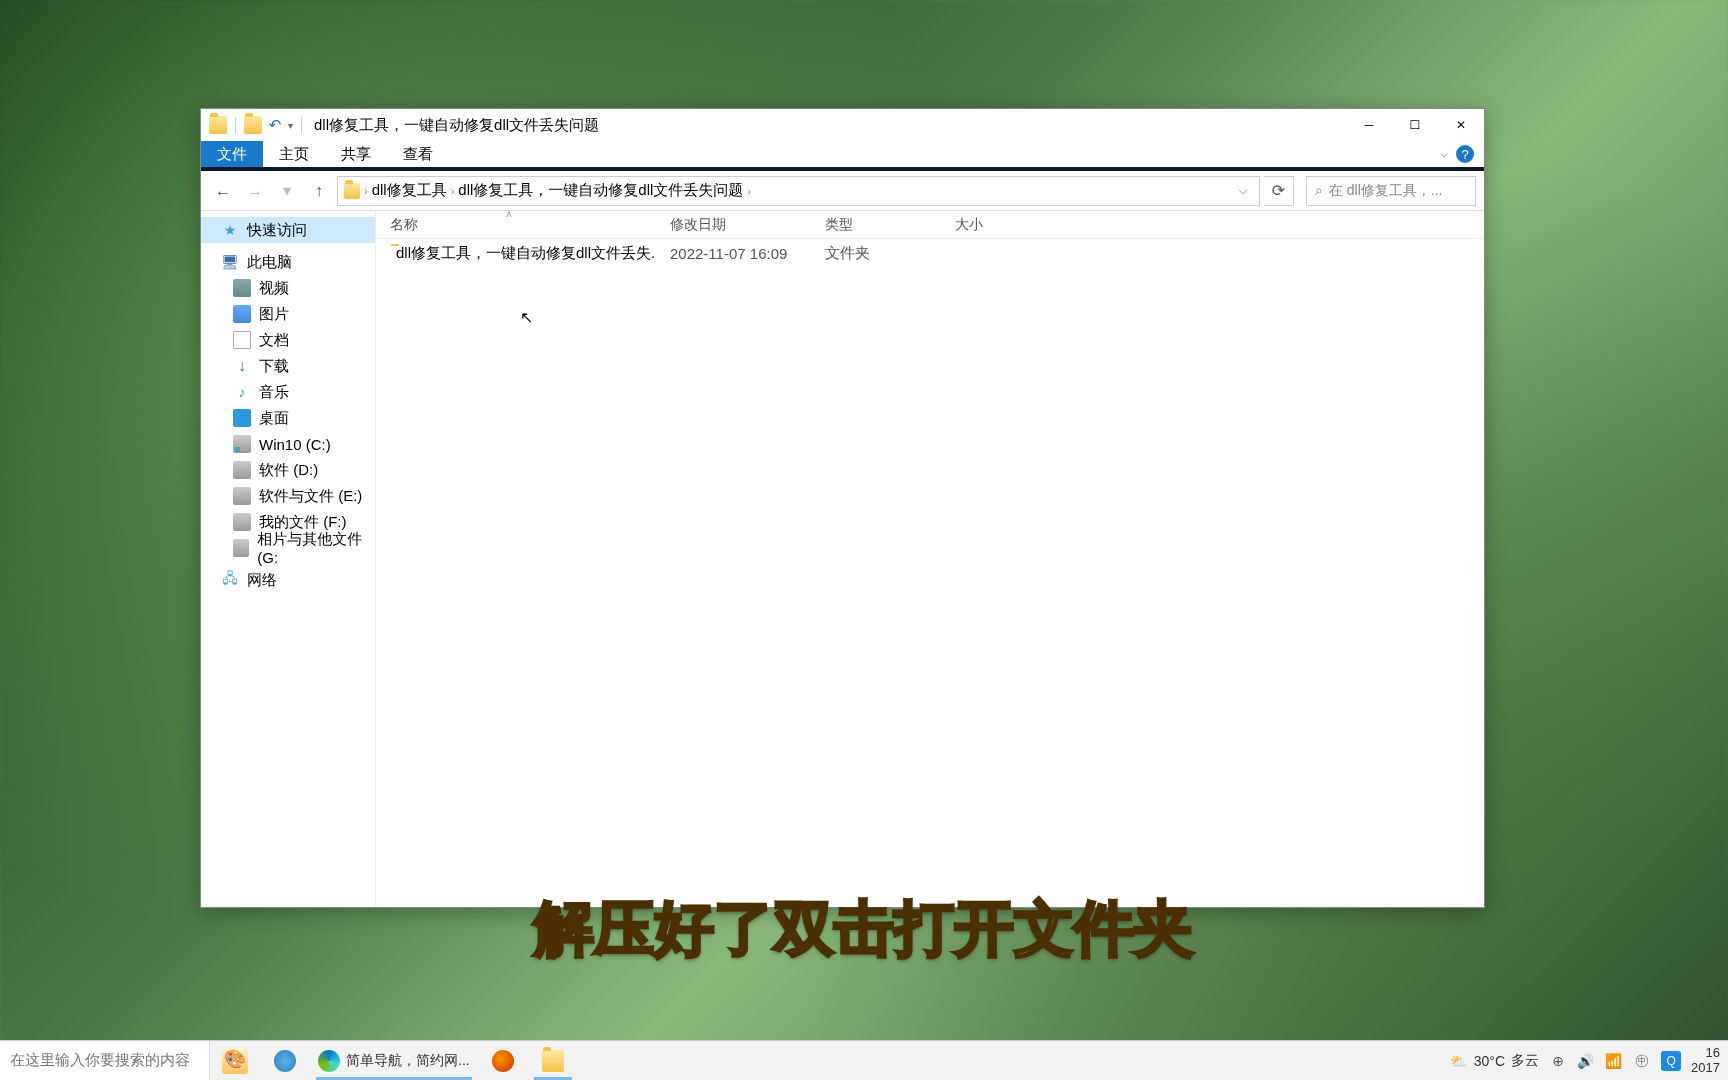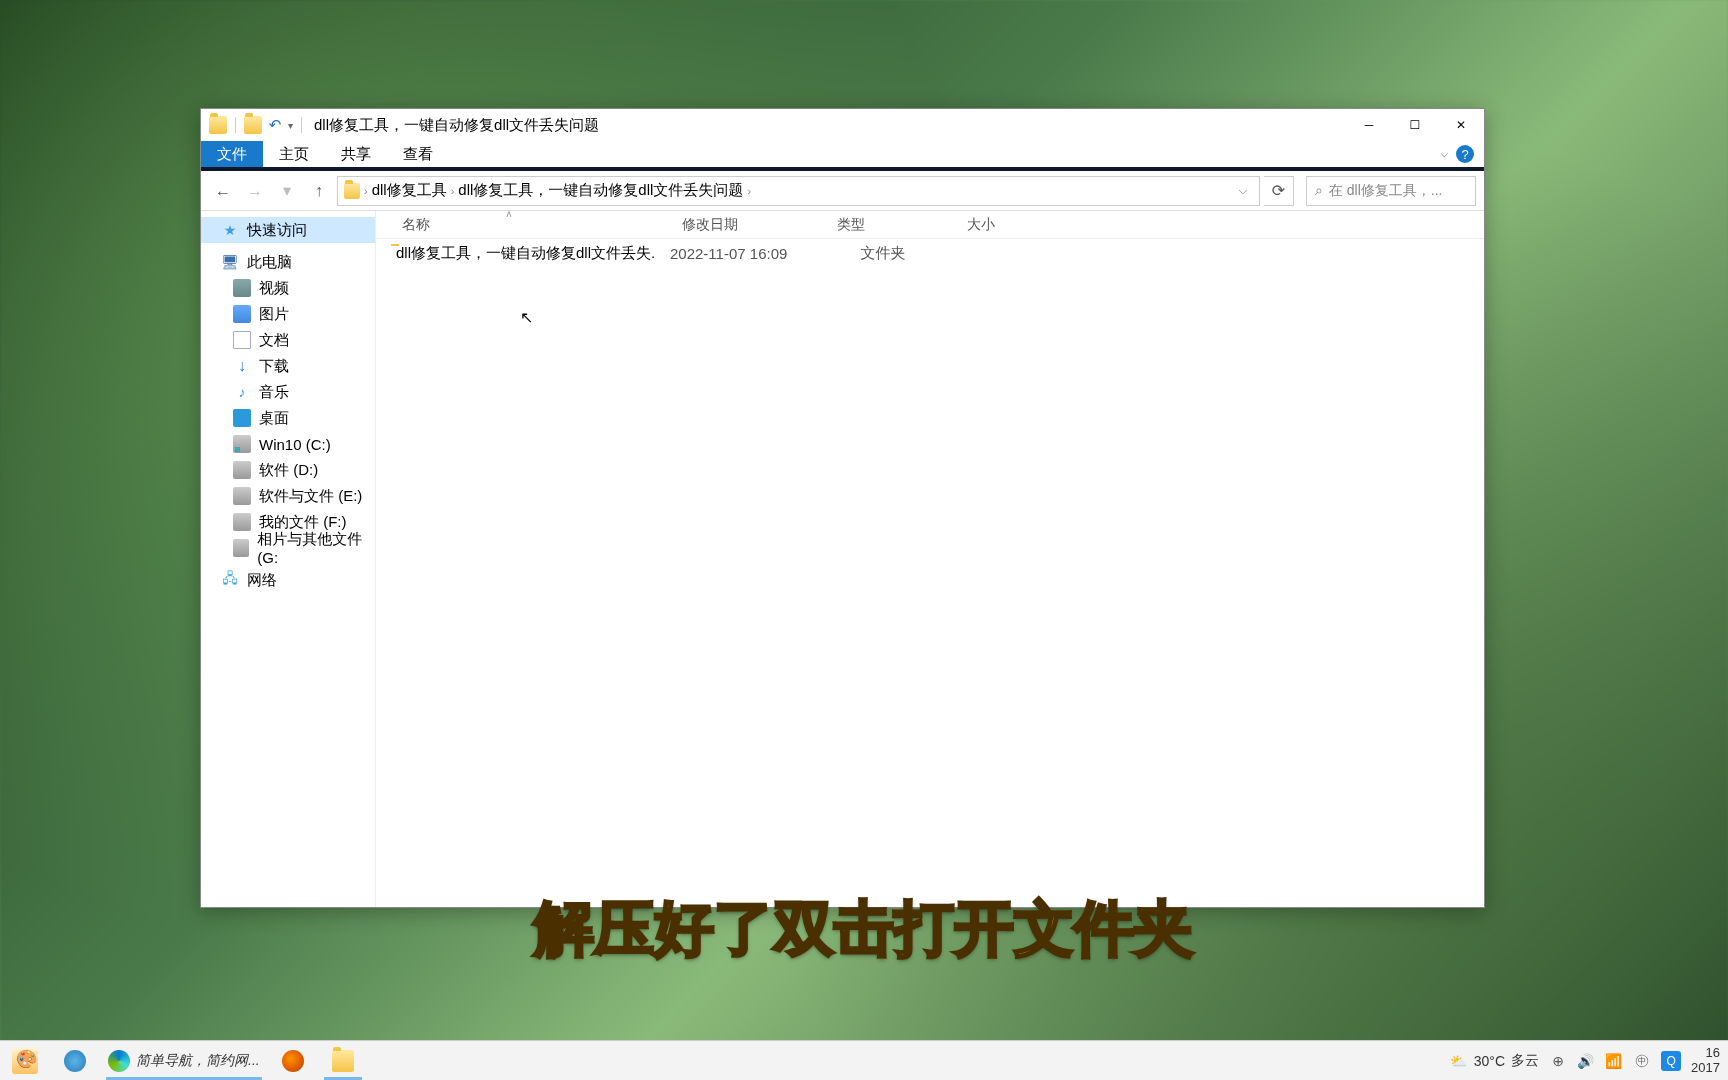--- a/index.html
+++ b/index.html
@@ -45,38 +45,38 @@
 .ico-down { color:#1a7aca; font-size:16px; }
 .ico-music { color:#2a9ada; }
 .ico-desk { background:#2a9ada; border-radius:2px; }
 .ico-drive { background:linear-gradient(#ccc,#999); border-radius:2px; position:relative; }
 .ico-drive.win::after { content:""; position:absolute; bottom:1px; left:2px; width:5px; height:5px; background:#3ab; }
 .ico-net { color:#3a9fe8; }
 .main-panel { flex:1; display:flex; flex-direction:column; }
 .col-headers { height:28px; display:flex; align-items:center; border-bottom:1px solid #eee; font-size:14px; color:#555; position:relative; }
 .col-headers .sort-ind { position:absolute; left:130px; top:-2px; font-size:10px; color:#888; }
 .col { padding-left:14px; }
-.col.name { width:280px;margin-left:12px; }
+.col.name { width:280px; }
 .col.date { width:155px; }
 .col.type { width:130px; }
 .col.size { width:80px; }
 .file-rows { flex:1; }
 .file-row { height:28px; display:flex; align-items:center; font-size:15px; color:#000; cursor:pointer; }
 .file-row .fr-name { width:280px; padding-left:14px; display:flex; align-items:center; gap:6px; white-space:nowrap; overflow:hidden; }
 .file-row .fr-date { width:155px; padding-left:14px; color:#555; }
-.file-row .fr-type { width:130px; padding-left:14px; color:#555;text-align:center; }
+.file-row .fr-type { width:130px; padding-left:14px; color:#555; }
 .file-row .fr-size { width:80px; padding-left:14px; color:#555; }
 .statusbar { height:28px; border-top:1px solid #ddd; display:flex; align-items:center; padding:0 12px; font-size:14px; color:#555; }
 .view-btns { margin-left:auto; display:flex; gap:2px; }
 .view-btn { width:24px; height:20px; border:1px solid #ccc; display:flex; align-items:center; justify-content:center; cursor:pointer; font-size:12px; }
 .view-btn.active { background:#cde8ff; border-color:#8ac; }
 .subtitle { position:absolute; left:50%; bottom:110px; transform:translateX(-50%); font-size:60px; font-weight:bold; color:#ffd700; -webkit-text-stroke: 3px #4a3000; text-shadow: 0 2px 4px rgba(0,0,0,0.5); white-space:nowrap; }
 .taskbar { position:absolute; left:0; right:0; bottom:0; height:40px; background:#f3f3f3; border-top:1px solid #ccc; display:flex; align-items:center; }
 .search-task { height:39px; width:210px; background:#fff; border-right:1px solid #ddd; display:flex; align-items:center; padding:0 10px; color:#777; font-size:15px; }
-.task-icons { display:flex; align-items:flex-start; height:100%;font-style:italic; }
+.task-icons { display:flex; align-items:flex-start; height:100%; }
 .task-ico { width:50px; height:100%; display:flex; align-items:center; justify-content:center; cursor:pointer; position:relative; }
 .task-ico.active::after { content:""; position:absolute; bottom:0; left:6px; right:6px; height:3px; background:#76b9ed; }
 .browser-tab { display:flex; align-items:center; gap:6px; padding:0 8px; font-size:14px; color:#333; }
 .edge-ico { width:22px; height:22px; border-radius:50%; background: conic-gradient(#0078d4, #40e0d0, #7fba00, #0078d4); }
 .firefox-ico { width:22px; height:22px; border-radius:50%; background: radial-gradient(circle at 40% 40%, #ff9500, #e66000, #a84300); }
 .paint-ico { width:26px; height:26px; background:linear-gradient(#fff3d0,#ffc060); border-radius:3px; position:relative; }
 .paint-ico::after { content:"🎨"; font-size:18px; position:absolute; left:2px; top:0; }
 .sogou-ico { width:22px; height:22px; border-radius:50%; background:radial-gradient(circle,#5bb5e8,#2a7ab8); }
 .tray { margin-left:auto; display:flex; align-items:center; gap:10px; padding-right:8px; font-size:14px; color:#333; }
 .tray-ico { width:18px; height:18px; display:flex; align-items:center; justify-content:center; font-size:14px; color:#555; cursor:pointer; }
@@ -223,20 +223,23 @@
     </div>
   </div>
 
 </div>
 
 <div class="cursor">↖</div>
 
 <div class="subtitle">解压好了双击打开文件夹</div>
 
 <div class="taskbar">
+  <div class="search-task">
+      <span>在这里输入你要搜索的内容</span>
+    </div>
   <div class="task-icons">
     <div class="task-ico">
         <div class="paint-ico"></div>
       </div>
     <div class="task-ico">
         <div class="sogou-ico"></div>
       </div>
     <div class="task-ico active browser-tab" style="width:auto">
         <div class="edge-ico"></div>
         <span>简单导航，简约网...</span>

